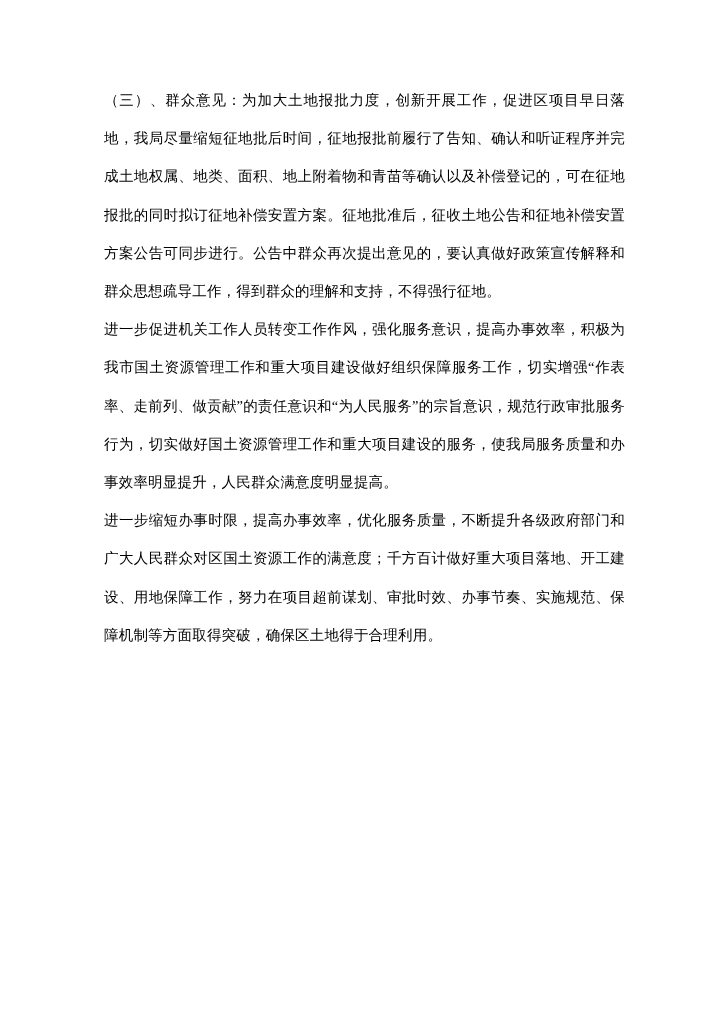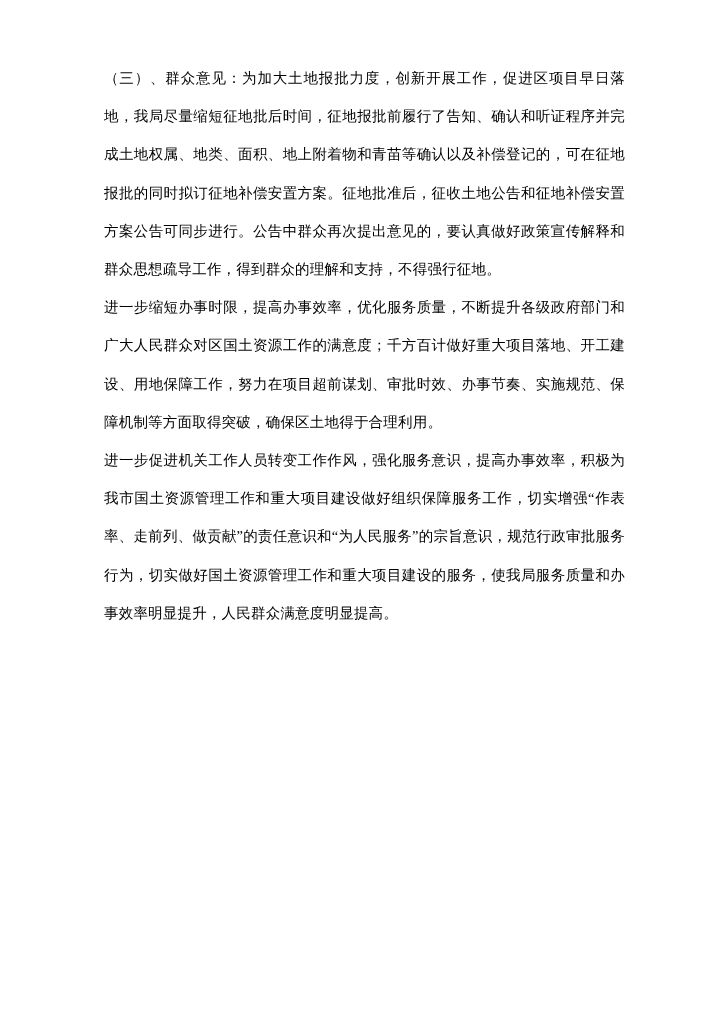--- a/index.html
+++ b/index.html
@@ -6,21 +6,21 @@
     margin: 0;
     padding: 0;
     background: #ffffff;
   }
   .doc-page {
     position: relative;
     box-sizing: border-box;
     width: 721px;
     height: 1020px;
     background: #ffffff;
-    padding: 59px 96px 0 104px;
+    padding: 81px 96px 0 104px;
     overflow: hidden;
   }
   .doc-body {
     font-family: "Liberation Serif", "DejaVu Serif", serif;
     font-size: 14.5px;
     line-height: 38.2px;
     color: #000000;
     font-weight: 400;
   }
   .doc-body p {
@@ -31,16 +31,16 @@
     text-align-last: left;
     letter-spacing: 0.2px;
   }
 </style>
 </head>
 <body>
 
 <div class="doc-page">
   <div class="doc-body">
     <p>（三）、群众意见：为加大土地报批力度，创新开展工作，促进区项目早日落地，我局尽量缩短征地批后时间，征地报批前履行了告知、确认和听证程序并完成土地权属、地类、面积、地上附着物和青苗等确认以及补偿登记的，可在征地报批的同时拟订征地补偿安置方案。征地批准后，征收土地公告和征地补偿安置方案公告可同步进行。公告中群众再次提出意见的，要认真做好政策宣传解释和群众思想疏导工作，得到群众的理解和支持，不得强行征地。</p>
+    <p>进一步促进机关工作人员转变工作作风，强化服务意识，提高办事效率，积极为我市国土资源管理工作和重大项目建设做好组织保障服务工作，切实增强“作表率、走前列、做贡献”的责任意识和“为人民服务”的宗旨意识，规范行政审批服务行为，切实做好国土资源管理工作和重大项目建设的服务，使我局服务质量和办事效率明显提升，人民群众满意度明显提高。</p>
     <p>进一步缩短办事时限，提高办事效率，优化服务质量，不断提升各级政府部门和广大人民群众对区国土资源工作的满意度；千方百计做好重大项目落地、开工建设、用地保障工作，努力在项目超前谋划、审批时效、办事节奏、实施规范、保障机制等方面取得突破，确保区土地得于合理利用。</p>
-    <p>进一步促进机关工作人员转变工作作风，强化服务意识，提高办事效率，积极为我市国土资源管理工作和重大项目建设做好组织保障服务工作，切实增强“作表率、走前列、做贡献”的责任意识和“为人民服务”的宗旨意识，规范行政审批服务行为，切实做好国土资源管理工作和重大项目建设的服务，使我局服务质量和办事效率明显提升，人民群众满意度明显提高。</p>
   </div>
 </div>
 
 </body></html>

